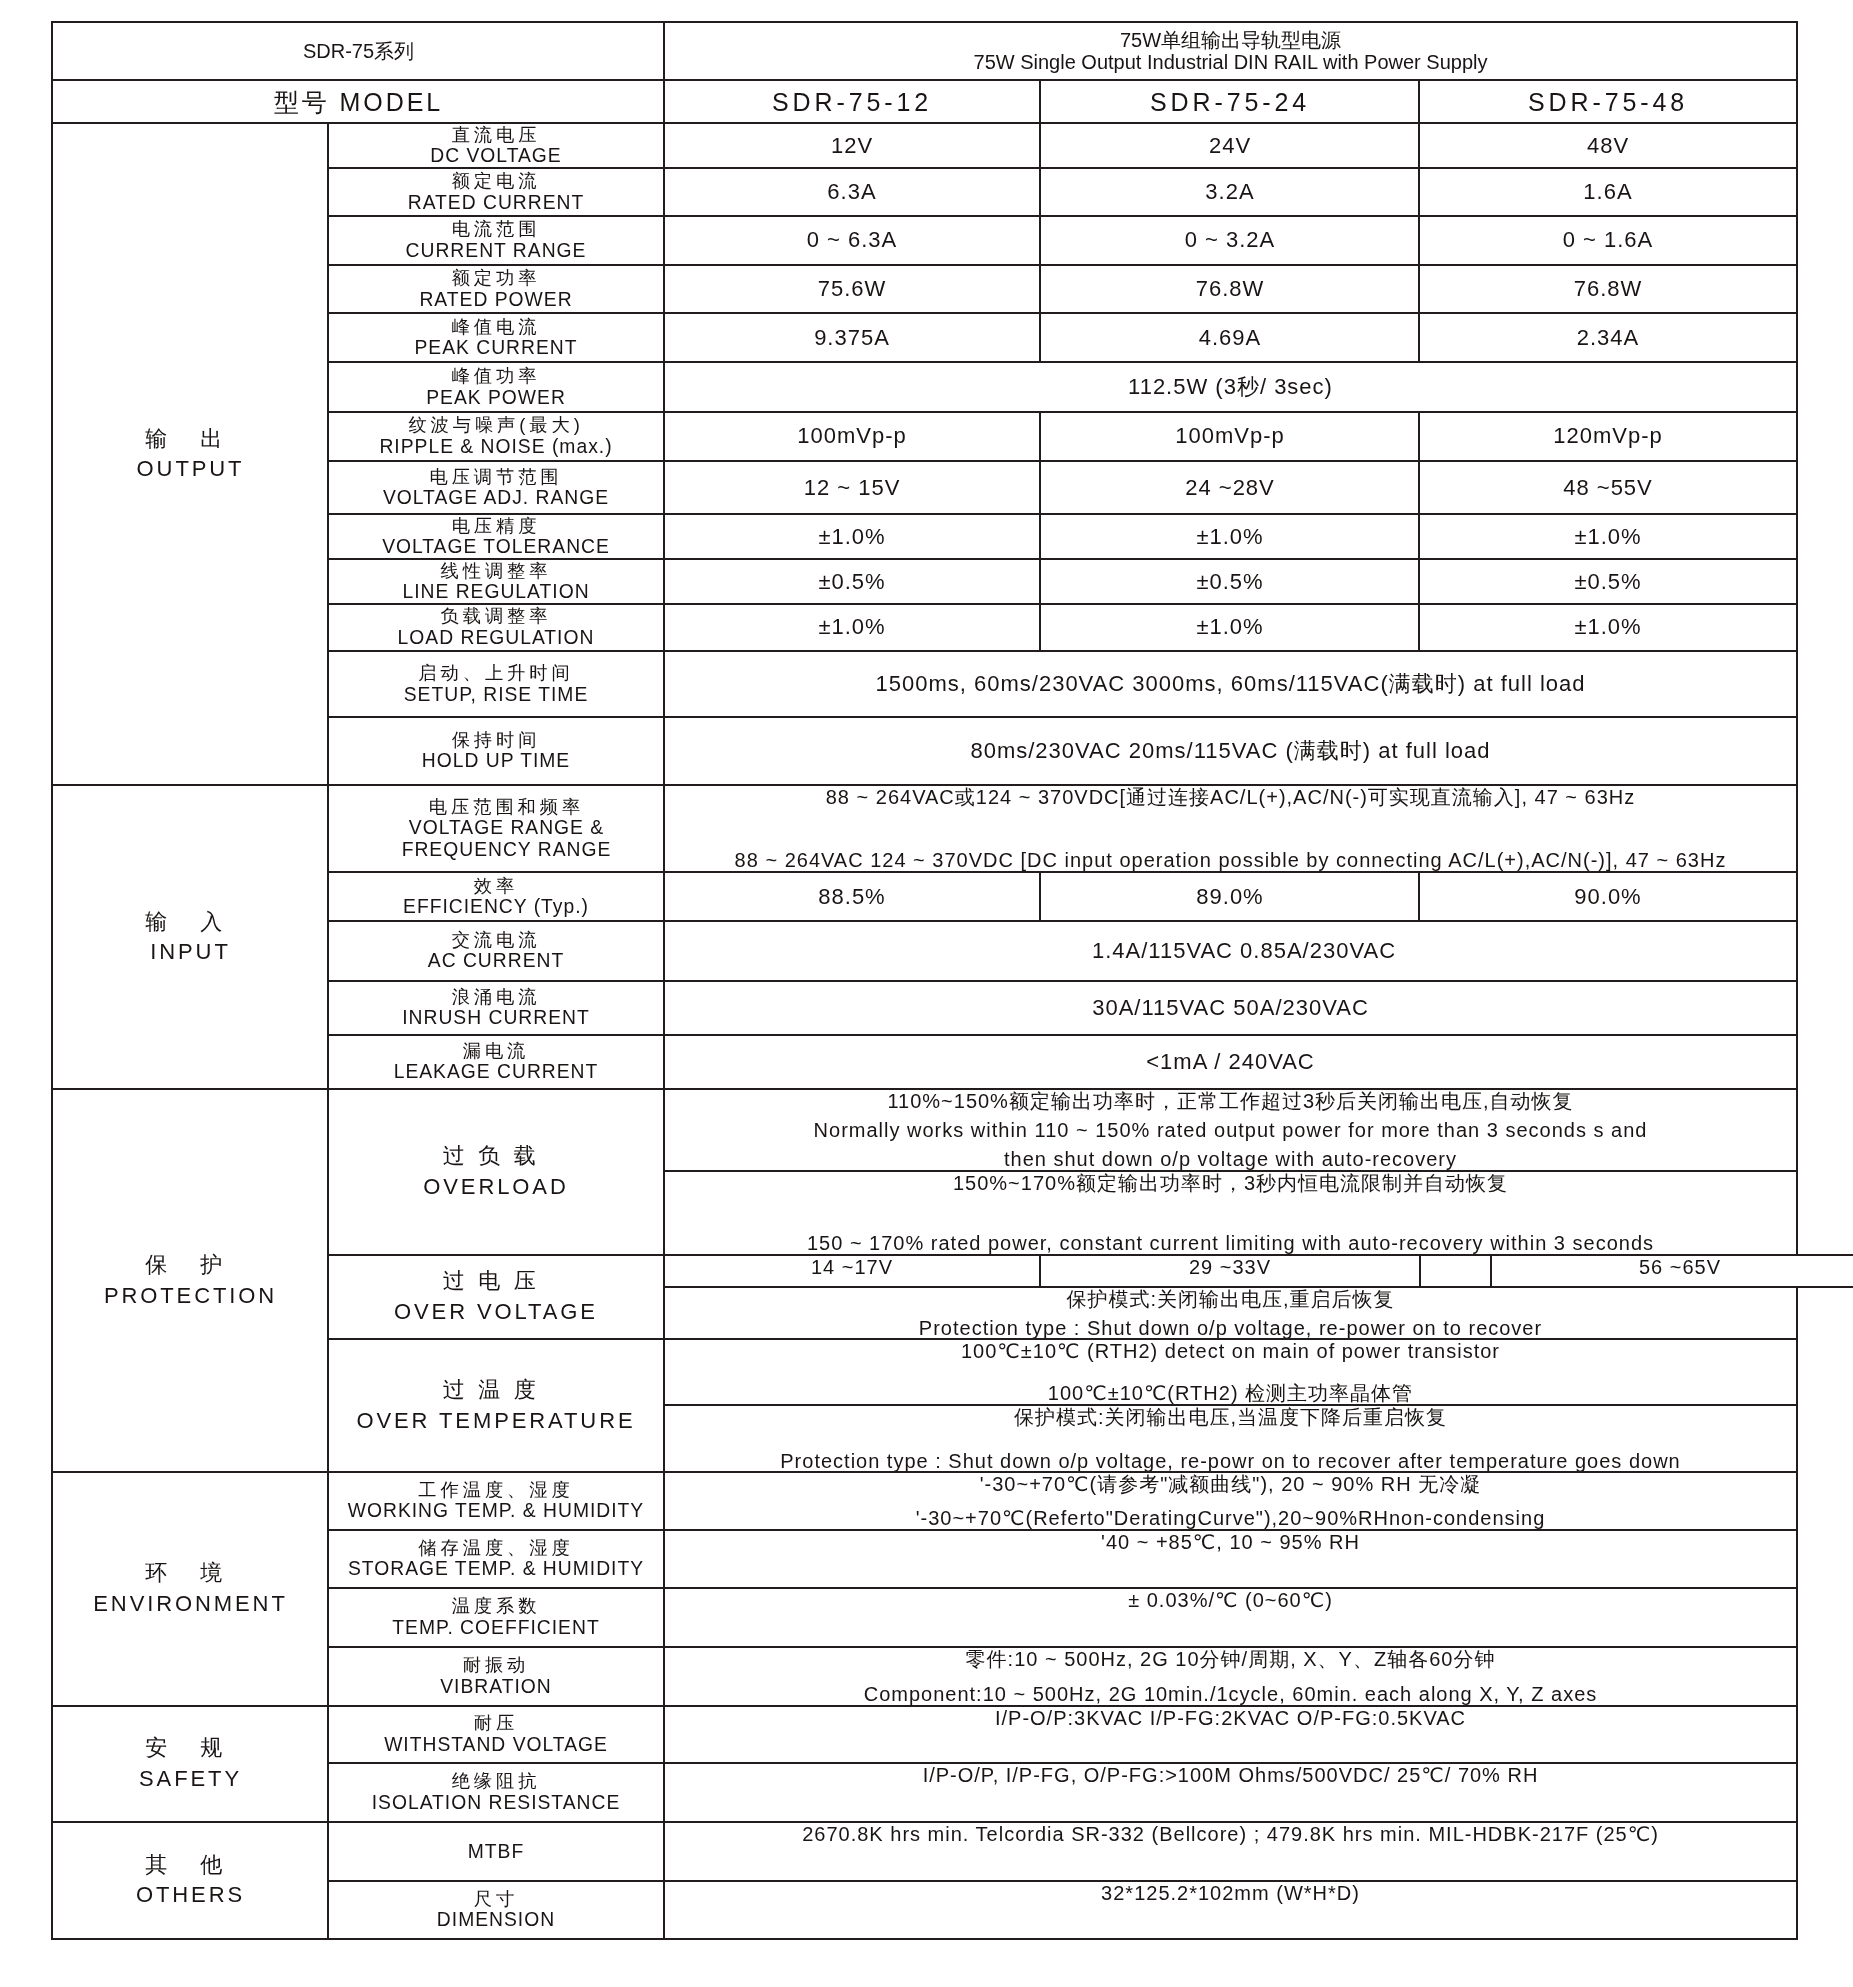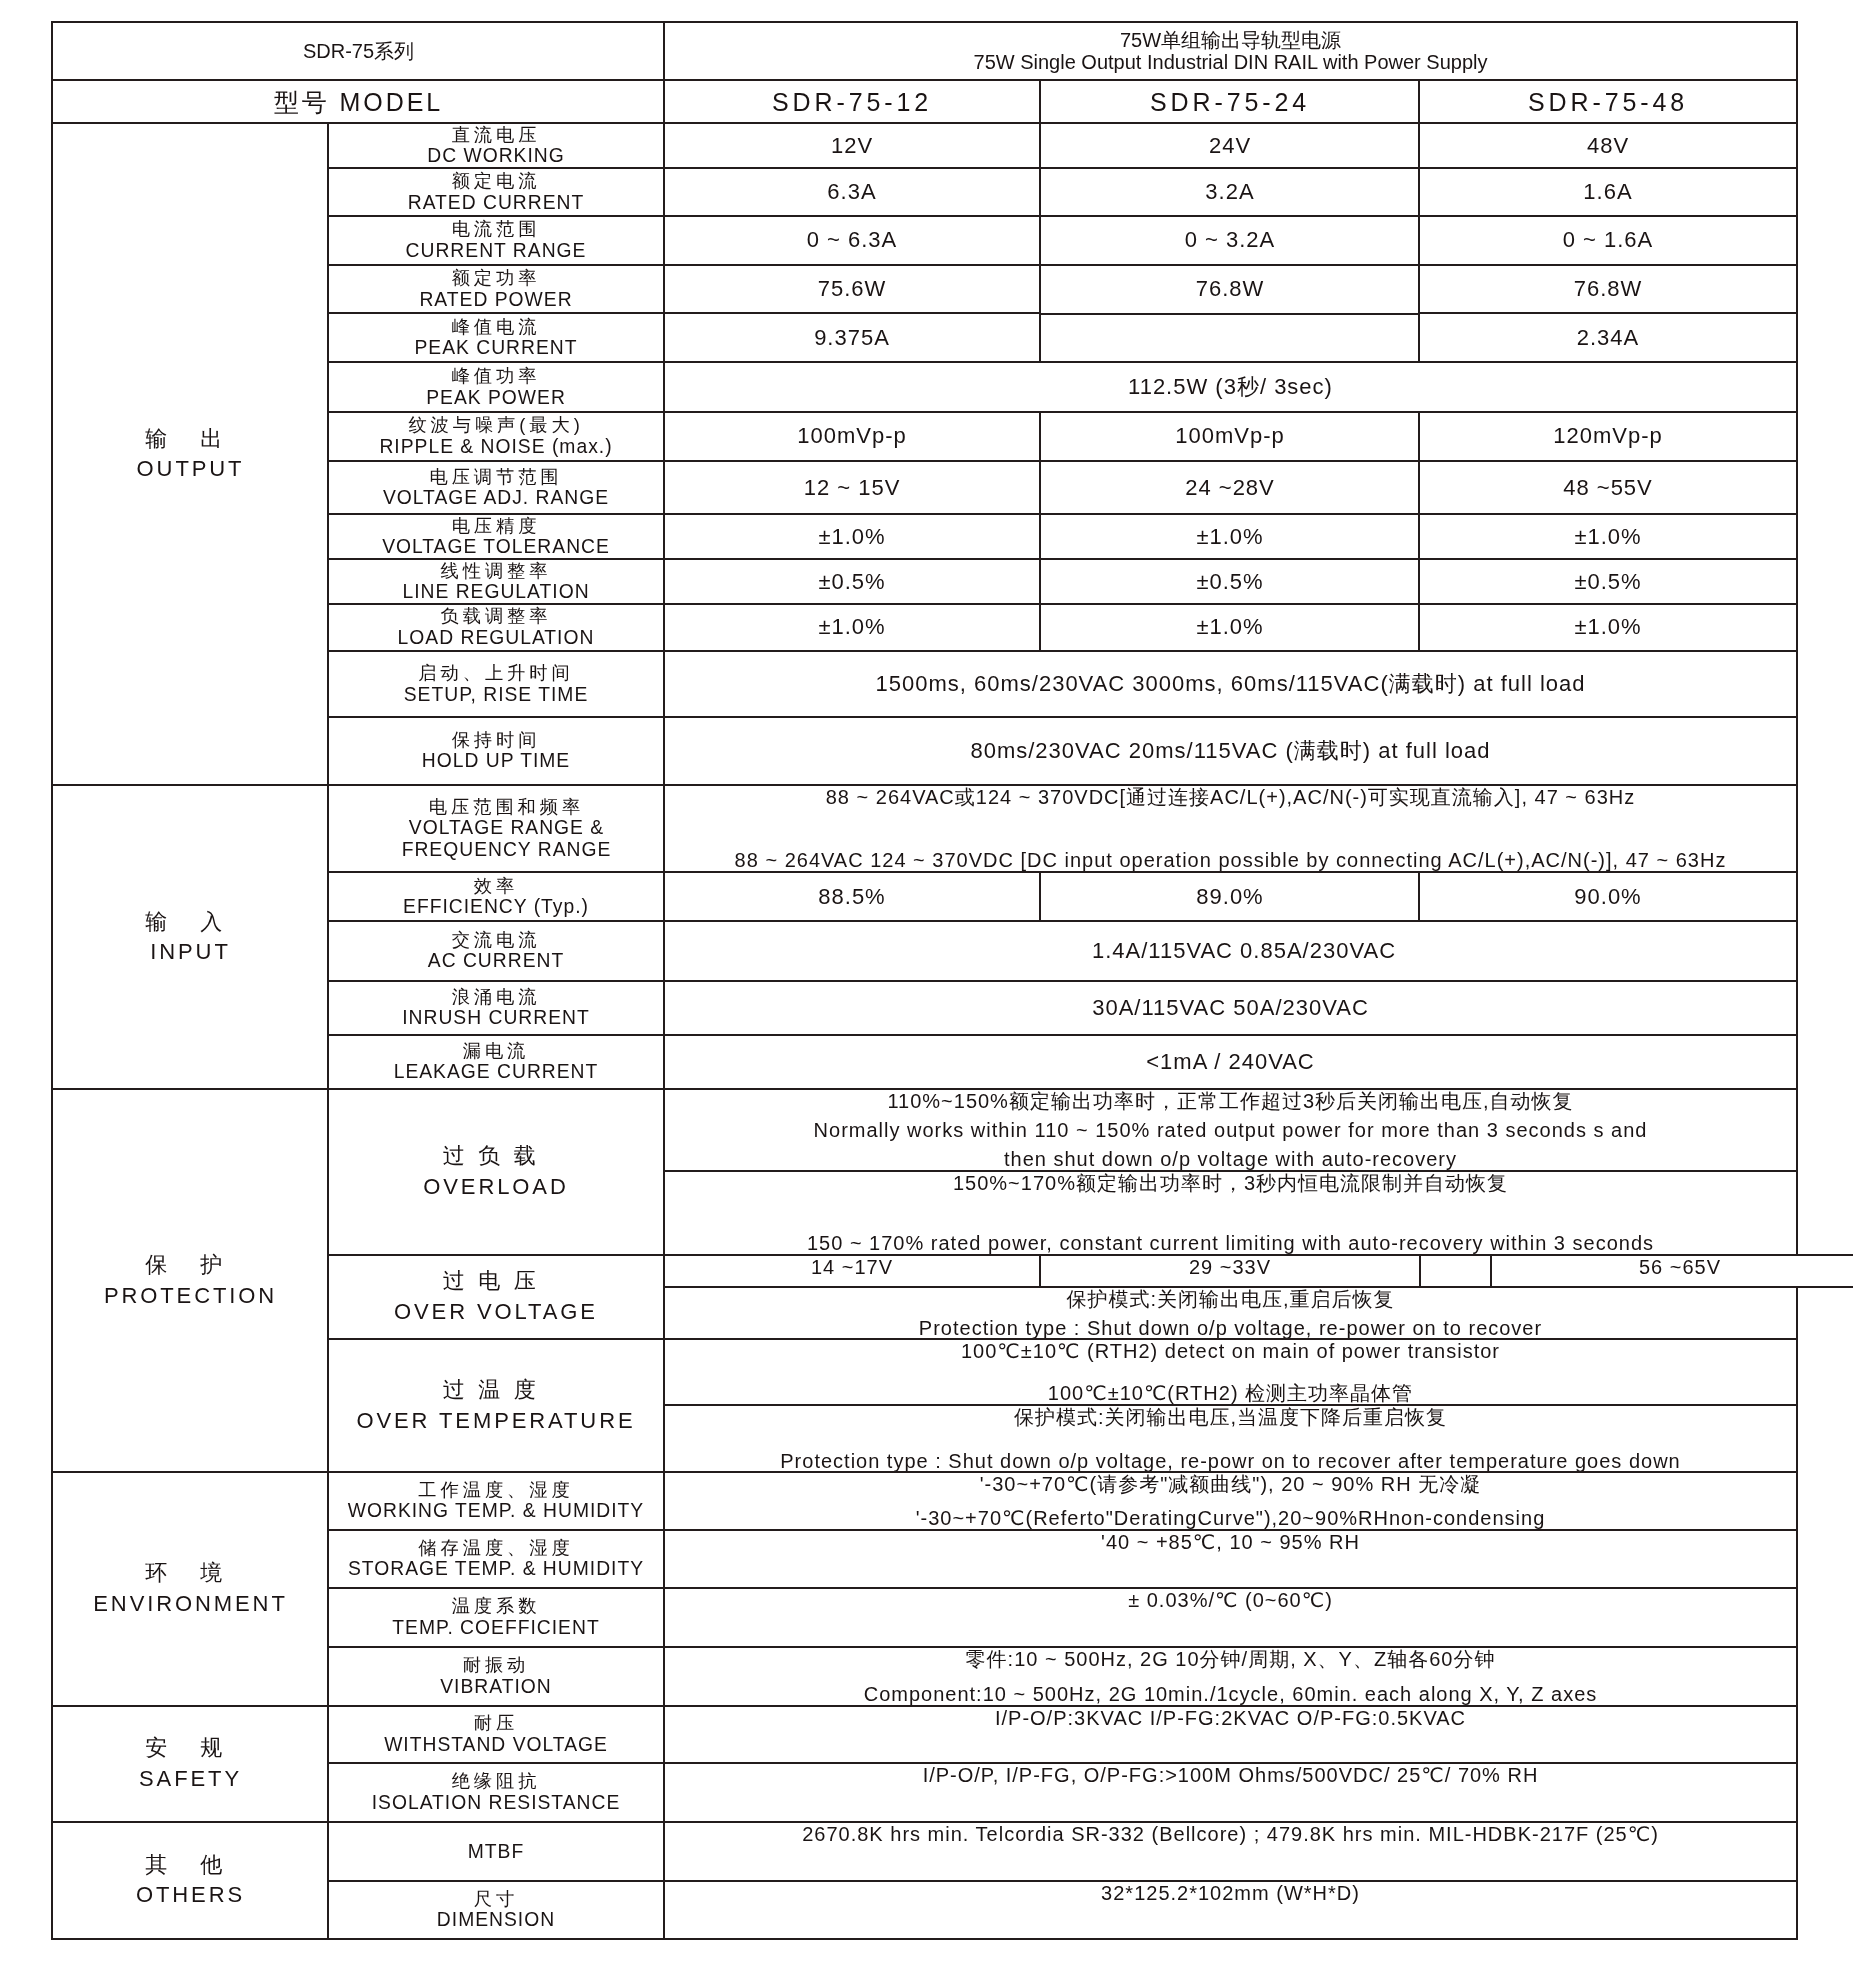--- a/index.html
+++ b/index.html
@@ -63,21 +63,21 @@
     <div class="cell m cat" style="left: 52px; top: 1706px; width: 279px; height: 118px;">
       <span class="line cn">安 规</span>
       <span class="line en">SAFETY</span>
     </div>
     <div class="cell m cat" style="left: 52px; top: 1822px; width: 279px; height: 119px;">
       <span class="line cn">其 他</span>
       <span class="line en">OTHERS</span>
     </div>
     <div class="cell m " style="left: 328px; top: 123px; width: 338px; height: 48px;">
       <span class="line cn">直流电压</span>
-      <span class="line en">DC WORKING</span>
+      <span class="line en">DC VOLTAGE</span>
     </div>
     <div class="cell m val" style="left: 664px; top: 123px; width: 378px; height: 48px;">
       <span class="line ">12V</span>
     </div>
     <div class="cell m val" style="left: 1040px; top: 123px; width: 382px; height: 48px;">
       <span class="line ">24V</span>
     </div>
     <div class="cell m val" style="left: 1419px; top: 123px; width: 380px; height: 48px;">
       <span class="line ">48V</span>
     </div>
@@ -119,20 +119,23 @@
     </div>
     <div class="cell m val" style="left: 1419px; top: 265px; width: 380px; height: 51px;">
       <span class="line ">76.8W</span>
     </div>
     <div class="cell m " style="left: 328px; top: 313px; width: 338px; height: 52px;">
       <span class="line cn">峰值电流</span>
       <span class="line en">PEAK CURRENT</span>
     </div>
     <div class="cell m val" style="left: 664px; top: 313px; width: 378px; height: 52px;">
       <span class="line ">9.375A</span>
+    </div>
+    <div class="cell m val" style="left: 1040px; top: 313px; width: 382px; height: 52px;">
+      <span class="line ">4.69A</span>
     </div>
     <div class="cell m val" style="left: 1419px; top: 313px; width: 380px; height: 52px;">
       <span class="line ">2.34A</span>
     </div>
     <div class="cell m " style="left: 328px; top: 362px; width: 338px; height: 53px;">
       <span class="line cn">峰值功率</span>
       <span class="line en">PEAK POWER</span>
     </div>
     <div class="cell m val" style="left: 664px; top: 362px; width: 1135px; height: 53px;">
       <span class="line ">112.5W (3秒/ 3sec)</span>

